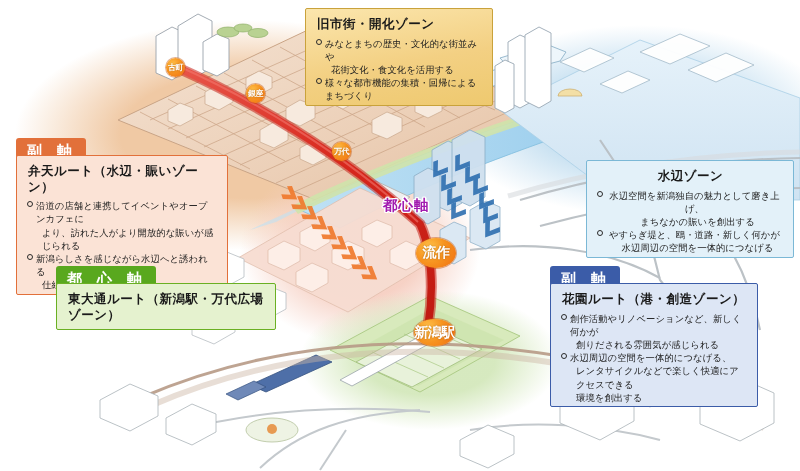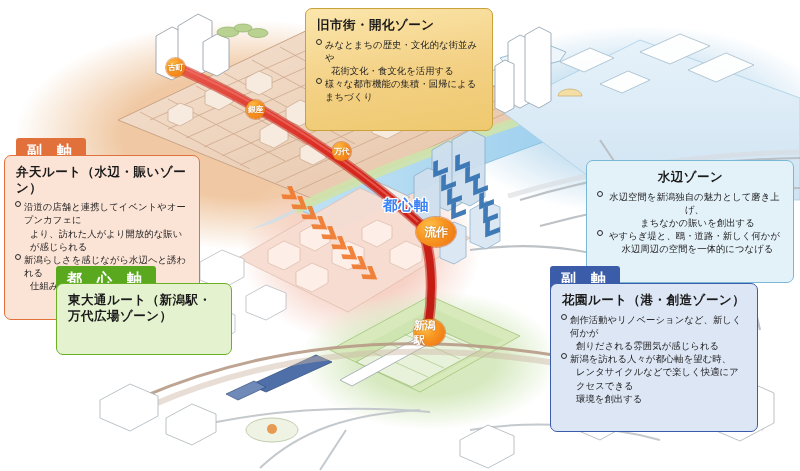--- a/index.html
+++ b/index.html
@@ -11,23 +11,24 @@
   }
   #stage{position:absolute;left:0;top:0;width:800px;height:471px;overflow:hidden;background:#fff;}
 
   
   .map-layer{position:absolute;left:0;top:0;width:800px;height:471px;}
   svg.map-svg{position:absolute;left:0;top:0;}
 
   
   .callout{
     position:absolute;
-    border-radius:7px;
+    border-radius:2px;
     box-sizing:border-box;
-    padding:8px 10px 26px 10px;
+    padding:8px 10px 1px 10px;
+    font-family:Liberation Serif, serif;
   }
   .callout .c-title{
     font-weight:bold;
     font-size:12.5px;
     letter-spacing:.5px;
     color:#1a1a1a;
     margin:0 0 5px 1px;
     line-height:1.25;
   }
   .callout ul{margin:0;padding:0;list-style:none;}
@@ -74,27 +75,27 @@
     position:absolute;
     border-radius:50%;
     display:flex;align-items:center;justify-content:center;
     color:#fff;font-weight:bold;
     box-shadow:0 0 0 1px rgba(190,80,10,.45);
     background:radial-gradient(circle at 35% 32%,#ffc24a 0%,#f79420 45%,#ef6d12 100%);
     letter-spacing:-.5px;
     text-shadow:0 0 2px rgba(120,50,0,.55);
   }
   .node.small{width:19px;height:19px;font-size:8px;}
-  .node.burst{width:40px;height:30px;font-size:12px;}
-  .node.station{width:31px;height:27px;font-size:11px;}
+  .node.burst{width:40px;height:30px;font-size:14px;margin-top:21px;}
+  .node.station{width:41px;height:27px;font-size:14px;}
 
   .axis-label{
     position:absolute;
     font-weight:bold;
-    color:#3b82f6;
+    color:#a21caf;
     font-size:14.5px;
     letter-spacing:1px;
     text-shadow:
       1.4px 0 0 #fff,-1.4px 0 0 #fff,0 1.4px 0 #fff,0 -1.4px 0 #fff,
       1px 1px 0 #fff,-1px 1px 0 #fff,1px -1px 0 #fff,-1px -1px 0 #fff;
     white-space:nowrap;
   }
 </style>
 </head>
 <body>
@@ -372,69 +373,69 @@
       </g>
 
       <path d="M176 67 C250 100 340 152 420 224 C432 250 434 290 428 326" stroke="#c6231a" stroke-width="11" fill="none" stroke-linecap="round" opacity=".55"></path>
       <path d="M176 67 C250 100 340 152 420 224 C432 250 434 290 428 326" stroke="url(#gRed)" stroke-width="7.5" fill="none" stroke-linecap="round"></path>
       <path d="M176 65 C250 98 340 150 418 222" stroke="#f2776c" stroke-width="2" fill="none" opacity=".6"></path>
     </svg>
   </div>
 
   <div class="map-layer">
     <div class="node small" style="left:166px;top:58px">古町</div>
-    <div class="node small" style="left:246px;top:100px">銀座</div>
+    <div class="node small" style="left:246px;top:84px">銀座</div>
     <div class="node small" style="left:332px;top:142px">万代</div>
     <div class="node burst" style="left:416px;top:217px">流作</div>
     <div class="node station" style="left:414px;top:319px">新潟駅</div>
 
     <div class="axis-label" style="left:383px;top:196px">都心軸</div>
   </div>
 
   <div class="callout theme-cream" style="left:305px;top:8px;width:188px;">
     <div class="c-title">旧市街・開化ゾーン</div>
     <ul>
       <li><span class="bullet"></span><span>みなとまちの歴史・文化的な街並みや</span><span class="sub">花街文化・食文化を活用する</span></li>
       <li><span class="bullet"></span><span>様々な都市機能の集積・回帰によるまちづくり</span></li>
     </ul>
   </div>
 
   <div>
     <div class="tab-badge badge-orange" style="left:16px;top:138px;">副 軸</div>
-    <div class="callout theme-peach" style="left:4px;top:155px;width:196px;">
+    <div class="callout theme-peach" style="left:16px;top:155px;width:212px;">
       <div class="c-title">弁天ルート（水辺・賑いゾーン）</div>
       <ul>
         <li><span class="bullet"></span><span>沿道の店舗と連携してイベントやオープンカフェに</span><span class="sub">より、訪れた人がより開放的な賑いが感じられる</span></li>
         <li><span class="bullet"></span><span>新潟らしさを感じながら水辺へと誘われる</span><span class="sub">仕組みづくり</span></li>
       </ul>
     </div>
   </div>
 
   <div class="callout theme-lblue" style="left:586px;top:160px;width:208px;text-align:center;">
     <div class="c-title">水辺ゾーン</div>
     <ul>
       <li><span class="bullet"></span><span>水辺空間を新潟独自の魅力として磨き上げ、</span><span class="sub">まちなかの賑いを創出する</span></li>
       <li><span class="bullet"></span><span>やすらぎ堤と、鴎・道路・新しく何かが</span><span class="sub">水辺周辺の空間を一体的につなげる</span></li>
     </ul>
   </div>
 
   <div>
     <div class="tab-badge badge-green" style="left:56px;top:266px;">都 心 軸</div>
-    <div class="callout theme-green" style="left:56px;top:283px;width:176px;">
+    <div class="callout theme-green" style="left:56px;top:283px;width:220px;">
       <div class="c-title">東大通ルート（新潟駅・万代広場ゾーン）</div>
     </div>
   </div>
 
   <div>
     <div class="tab-badge badge-blue" style="left:550px;top:266px;">副 軸</div>
     <div class="callout theme-blue" style="left:550px;top:283px;width:208px;">
       <div class="c-title">花園ルート（港・創造ゾーン）</div>
       <ul>
         <li><span class="bullet"></span><span>創作活動やリノベーションなど、新しく何かが</span><span class="sub">創りだされる雰囲気が感じられる</span></li>
-        <li><span class="bullet"></span><span>新潟を訪れる人々が都心軸を望む時、</span><span class="sub">レンタサイクルなどで楽しく快適にアクセスできる</span></li>
+        <li><span class="bullet"></span><span>水辺周辺の空間を一体的につなげる、</span><span class="sub">レンタサイクルなどで楽しく快適にアクセスできる</span></li>
         <li style="padding-left:9px">
             <span class="sub">環境を創出する</span>
           </li>
       </ul>
     </div>
   </div>
 
 </div>
 
 </body></html>

